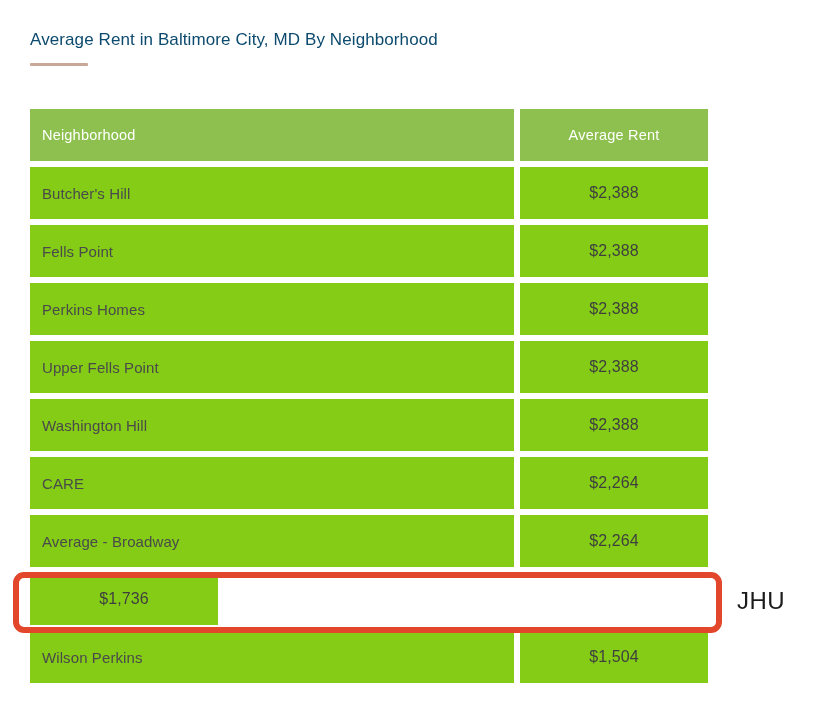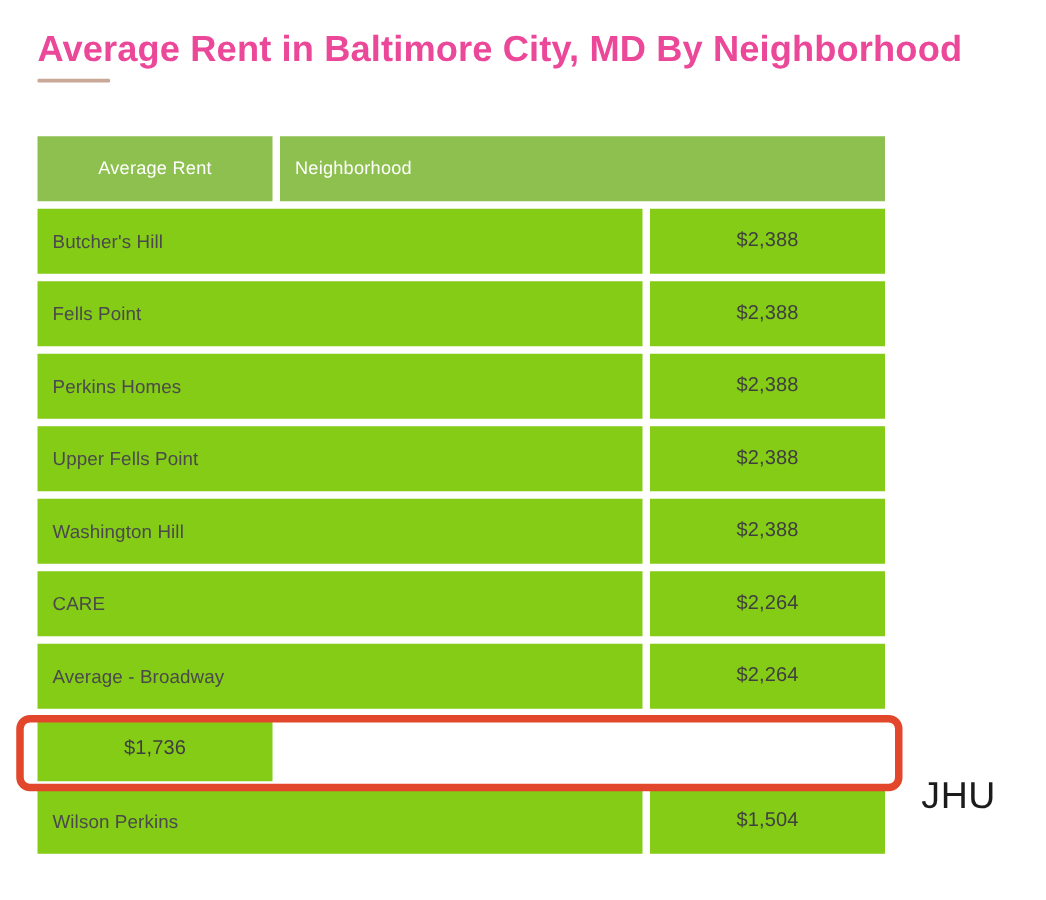--- a/index.html
+++ b/index.html
@@ -23,26 +23,26 @@
   }
 
   
   .title-block {
     position: absolute;
     left: 30px;
     top: 26px;
     width: 700px;
   }
   .page-title {
-    font-size: 29px;
-    color: #ec4899;
+    font-size: 17px;
+    color: #0c4a6e;
     letter-spacing: 0.1px;
     white-space: nowrap;
     line-height: 28px;
-    font-weight: 700;
+    font-weight: 400;
   }
   .title-rule {
     margin-top: 9px;
     width: 58px;
     height: 3px;
     background: #c9a897;
     border-radius: 1px;
   }
 
   
@@ -106,47 +106,46 @@
     border: 6px solid #e2462b;
     border-radius: 11px;
     box-sizing: border-box;
     pointer-events: none;
     z-index: 5;
   }
   .annotation-label {
     position: absolute;
     left: 737px;
     top: 583px;
-    font-size: 30px;
+    font-size: 24px;
     color: #1b1b1b;
     letter-spacing: 0.5px;
     line-height: 36px;
     font-weight: 400;
-    margin-top: 36px;
   }
 </style>
 </head>
 <body>
 
 <div id="page">
 
   <div class="title-block">
     <div class="page-title">Average Rent in Baltimore City, MD By Neighborhood</div>
     <div class="title-rule"></div>
   </div>
 
   <div class="table">
 
     <div class="row header-row">
+      <div class="cell col-name">
+        <span>Neighborhood</span>
+      </div>
       <div class="cell col-rent">
         <span>Average Rent</span>
       </div>
-      <div class="cell col-name">
-        <span>Neighborhood</span>
-      </div>
     </div>
 
     <div class="row data-row">
       <div class="cell col-name">
         <span>Butcher's Hill</span>
       </div>
       <div class="cell col-rent">
         <span>$2,388</span>
       </div>
     </div>

